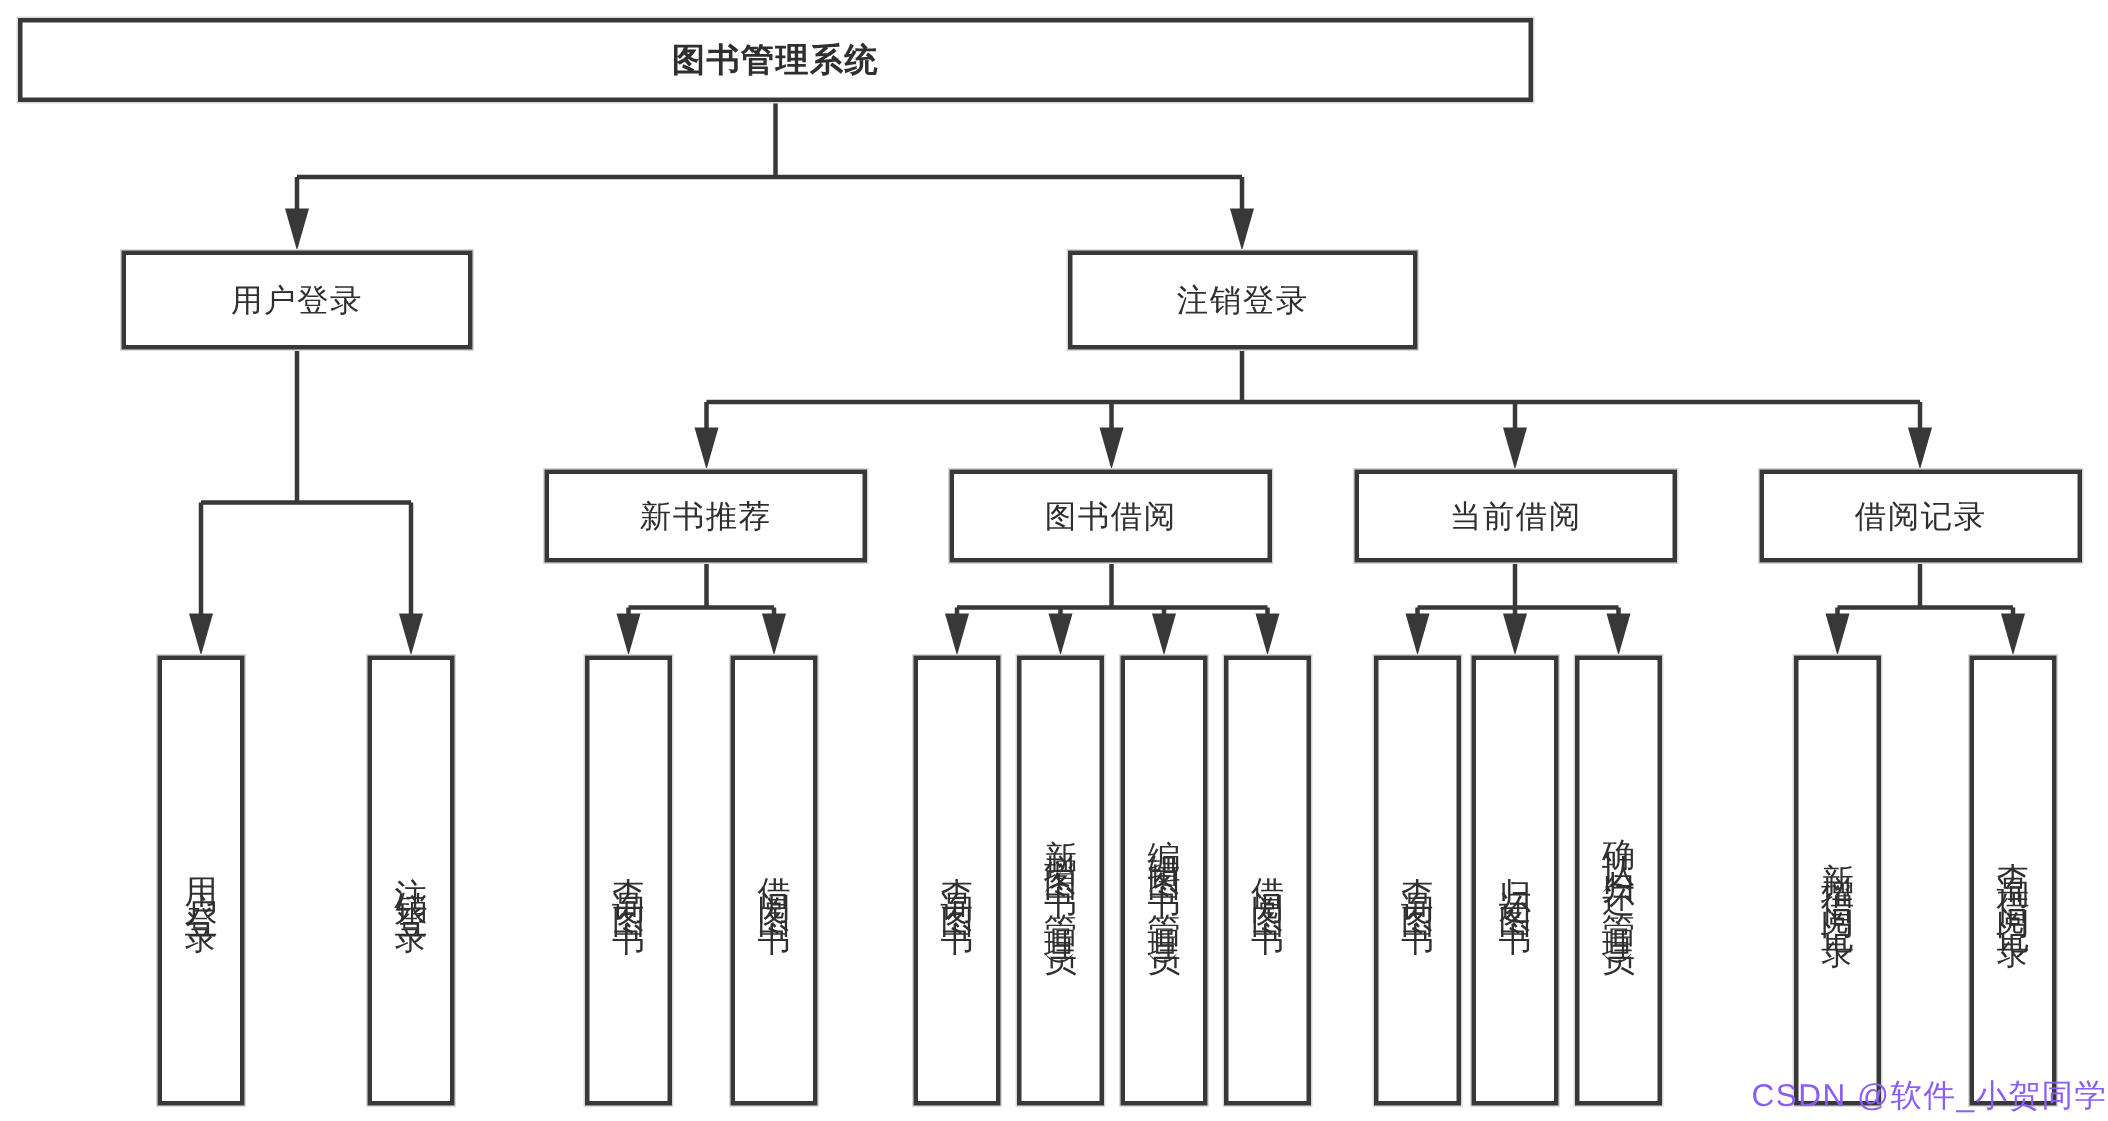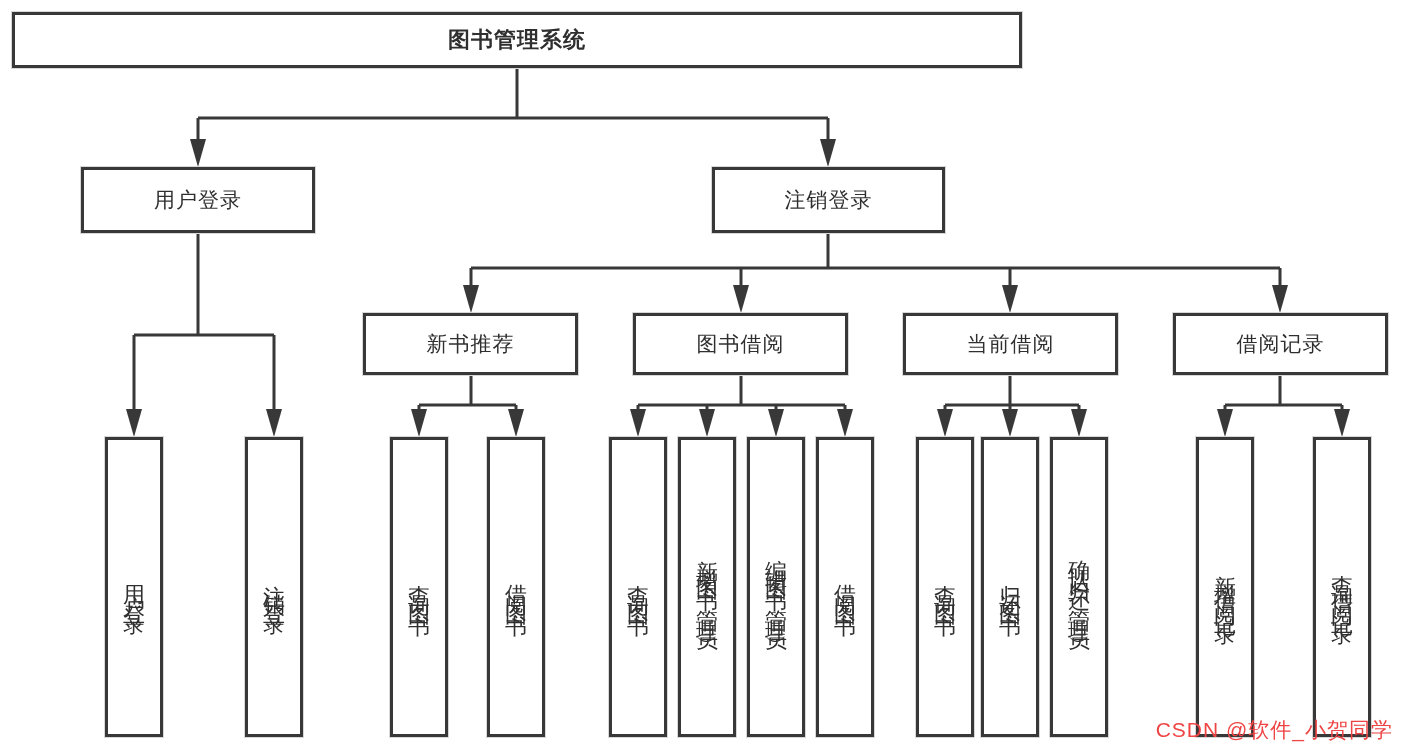--- a/index.html
+++ b/index.html
@@ -52,24 +52,24 @@
     text-orientation: mixed;
     line-height: 1;
     font-size: 22px;
     letter-spacing: 10px;
     color: #2f2f2f;
     z-index: 2;
     overflow: hidden;
   }
   .watermark {
     position: absolute;
-    right: 12px;
+    right: 0;
     bottom: 3px;
     font-size: 21px;
-    color: #ef4444;
+    color: #8b5cf6;
     letter-spacing: 1px;
     z-index: 10;
     white-space: nowrap;
   }
 </style>
 </head>
 <body>
 
 <div id="canvas">
 

